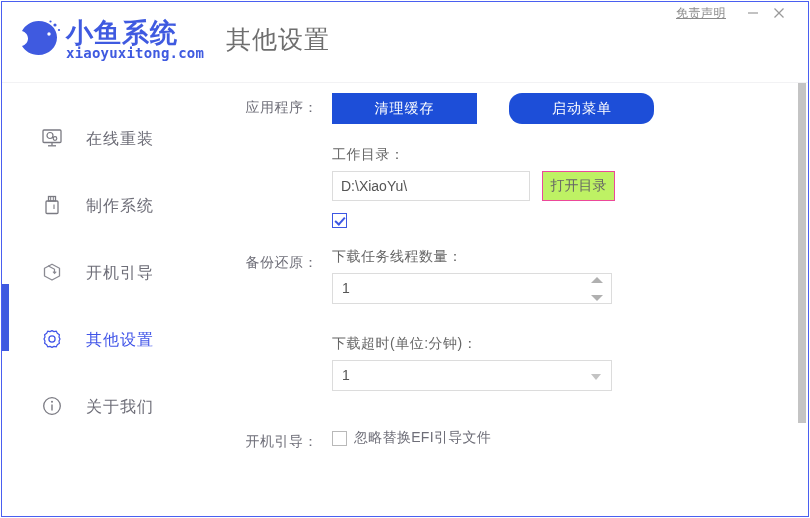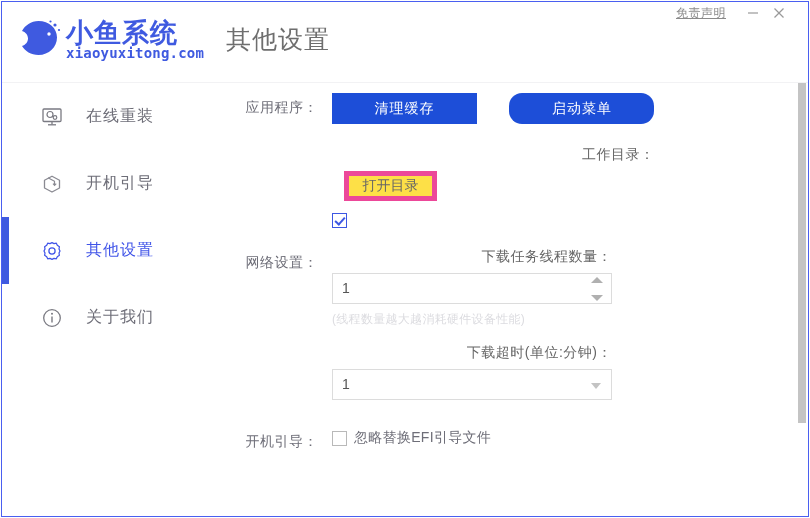--- a/index.html
+++ b/index.html
@@ -118,21 +118,21 @@
     top: 81px;
     left: 0;
     width: 196px;
     bottom: 0;
     background: #ffffff;
   }
   .nav-item {
     position: relative;
     height: 67px;
     display: flex;
-    align-items: center;
+    align-items: flex-end;
     padding-left: 38px;
     box-sizing: border-box;
     cursor: pointer;
     color: #6e6e78;
   }
   .nav-item .ico {
     width: 24px;
     height: 24px;
     flex: none;
     display: flex;
@@ -198,37 +198,36 @@
     border: none;
     cursor: pointer;
     font-family: inherit;
   }
   .btn-primary + .btn-primary { margin-left: 28px; border-radius: 13px; }
 
   .btn-outline {
     display: inline-flex;
     align-items: center;
     justify-content: center;
-    width: 93px;
+    width: 73px;
     height: 30px;
-    background: #fde047;
+    background: #bef264;
     color: #666;
     font-size: 14px;
-    border: 5px solid #ec4899;
+    border: 1px solid #ec4899;
     box-sizing: border-box;
     cursor: pointer;
     font-family: inherit;
   }
 
   .field-label {
     font-size: 14px;
     color: #666;
     letter-spacing: 0.5px;
     margin-bottom: 7px;
-    text-align: right;
   }
 
   .input-line { display: flex; align-items: center; }
   .text-input {
     width: 198px;
     height: 30px;
     border: 1px solid #dcdcdc;
     box-sizing: border-box;
     padding: 0 8px;
     font-size: 14px;
@@ -415,20 +414,32 @@
           <rect x="2" y="3" width="18" height="12.5" rx="1" fill="none" stroke="#7a7a82" stroke-width="1.3"></rect>
           <circle cx="9" cy="8.5" r="3" fill="none" stroke="#7a7a82" stroke-width="1.2"></circle>
           <circle cx="14" cy="11.5" r="1.8" fill="none" stroke="#7a7a82" stroke-width="1.2"></circle>
           <line x1="11" y1="15.5" x2="11" y2="18.5" stroke="#7a7a82" stroke-width="1.3"></line>
           <line x1="7" y1="18.8" x2="15" y2="18.8" stroke="#7a7a82" stroke-width="1.3"></line>
         </svg>
       </span>
       <span class="label">在线重装</span>
     </div>
 
+    <div class="nav-item">
+      <span class="ico">
+        <svg width="22" height="22" viewBox="0 0 22 22" aria-hidden="true">
+          <rect x="5" y="7" width="12" height="12.5" rx="1" fill="none" stroke="#7a7a82" stroke-width="1.3"></rect>
+          <rect x="7.5" y="2.5" width="7" height="4.5" fill="none" stroke="#7a7a82" stroke-width="1.3"></rect>
+          <line x1="9.7" y1="2.6" x2="9.7" y2="6.9" stroke="#7a7a82" stroke-width="1"></line>
+          <line x1="12.3" y1="2.6" x2="12.3" y2="6.9" stroke="#7a7a82" stroke-width="1"></line>
+          <line x1="13" y1="10.5" x2="13" y2="15" stroke="#7a7a82" stroke-width="1.1"></line>
+        </svg>
+      </span>
+      <span class="label">制作系统</span>
+    </div>
 
     <div class="nav-item">
       <span class="ico">
         <svg width="22" height="22" viewBox="0 0 22 22" aria-hidden="true">
           <path d="M11 3.2 L18.5 7.2 L18.5 15 L11 19 L3.5 15 L3.5 7.2 Z" fill="none" stroke="#8a8a92" stroke-width="1.3" stroke-linejoin="round"></path>
           <path d="M7 4.8 L13.5 8.2 L13.5 12" fill="none" stroke="#8a8a92" stroke-width="1.2" stroke-linejoin="round"></path>
           <path d="M12 10.6 L13.6 12.4 L15.2 10.6" fill="none" stroke="#8a8a92" stroke-width="1.2"></path>
         </svg>
       </span>
       <span class="label">开机引导</span>
@@ -464,47 +475,47 @@
       <div class="row-body">
 
         <div>
           <button class="btn-primary">清理缓存</button>
           <button class="btn-primary">启动菜单</button>
         </div>
 
         <div class="field-label" style="margin-top:22px;">工作目录：</div>
 
         <div class="input-line">
+          <input class="text-input" type="text" value="D:\XiaoYu\" style="">
           <button class="btn-outline">打开目录</button>
         </div>
 
         <div class="check-line">
           <span class="cbox checked"></span>
         </div>
 
       </div>
     </div>
 
     <div class="row" style="top:165px; left:8px;">
-      <div class="row-label">网络设置：</div>
+      <div class="row-label">备份还原：</div>
       <div class="row-body">
 
         <div class="field-label">下载任务线程数量：</div>
 
         <div class="spinner">
           <span class="val">1</span>
           <span class="spin-btns">
             <span class="tri-up"></span>
             <span class="tri-down"></span>
           </span>
         </div>
 
-        <div class="hint">(线程数量越大越消耗硬件设备性能)</div>
-
-        <div class="field-label" style="margin-top:16px;">下载超时(单位:分钟)：</div>
+
+        <div class="field-label" style="margin-top:31px;">下载超时(单位:分钟)：</div>
 
         <div class="select-box">
           <span class="val">1</span>
           <span class="caret"></span>
         </div>
 
       </div>
     </div>
 
     <div class="row" style="top:344px; left:8px;">

